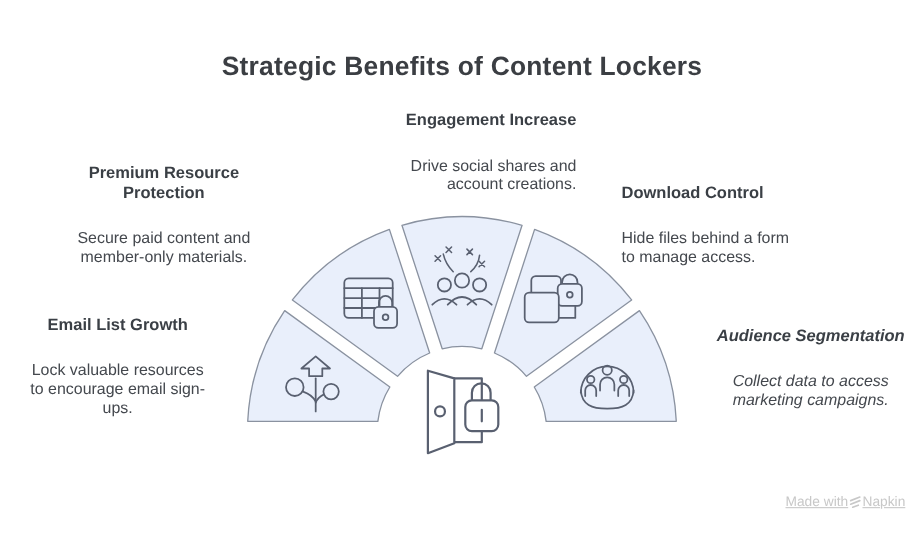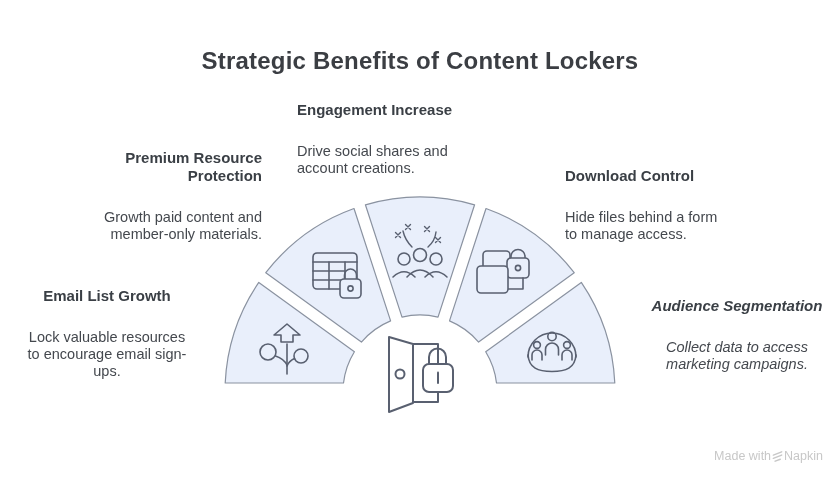--- a/index.html
+++ b/index.html
@@ -38,29 +38,29 @@
   .title{
     position:absolute;left:0;top:47px;width:840px;
     text-align:center;font-size:24px;font-weight:700;
     color:var(--title-text,#3b3e43);letter-spacing:0.2px;
   }
   .benefit{position:absolute;}
   .bh{font-weight:700;font-size:15px;line-height:18px;color:var(--heading-text,#3a3f45);}
   .bd{margin-top:24px;font-size:14.5px;line-height:17px;color:var(--body-text,#44484e);}
   .line{display:block;}
   .b-email{left:12px;top:287px;width:190px;text-align:center;}
-  .b-premium{left:12px;top:149px;width:250px;text-align:right;}
-  .b-engagement{left:297px;top:101px;width:240px;text-align:left;}
+  .b-premium{left:24px;top:149px;width:250px;text-align:center;}
+  .b-engagement{left:284px;top:101px;width:240px;text-align:right;}
   .b-download{left:565px;top:167px;width:220px;text-align:left;}
   .b-audience{left:637px;top:297px;width:200px;text-align:center;font-style:italic;}
 
   .watermark{
     position:absolute;right:17px;top:449px;
     display:flex;align-items:center;gap:0;
-    font-size:12.5px;color:var(--watermark-text,#c8c8c8);
+    font-size:12.5px;color:var(--watermark-text,#c8c8c8);text-decoration:underline;
   }
   .napkin-logo path{stroke:var(--watermark-text,#c8c8c8);stroke-width:1.6;stroke-linecap:round;fill:none;}
 </style>
 </head>
 <body>
 
 <div class="stage">
 
   <div class="title">Strategic Benefits of Content Lockers</div>
 
@@ -148,21 +148,21 @@
       <span class="line">ups.</span>
     </div>
   </div>
 
   <div class="benefit b-premium">
     <div class="bh">
       <span class="line">Premium Resource</span>
       <span class="line">Protection</span>
     </div>
     <div class="bd">
-      <span class="line">Growth paid content and</span>
+      <span class="line">Secure paid content and</span>
       <span class="line">member-only materials.</span>
     </div>
   </div>
 
   <div class="benefit b-engagement">
     <div class="bh">
       <span class="line">Engagement Increase</span>
     </div>
     <div class="bd">
       <span class="line">Drive social shares and</span>

